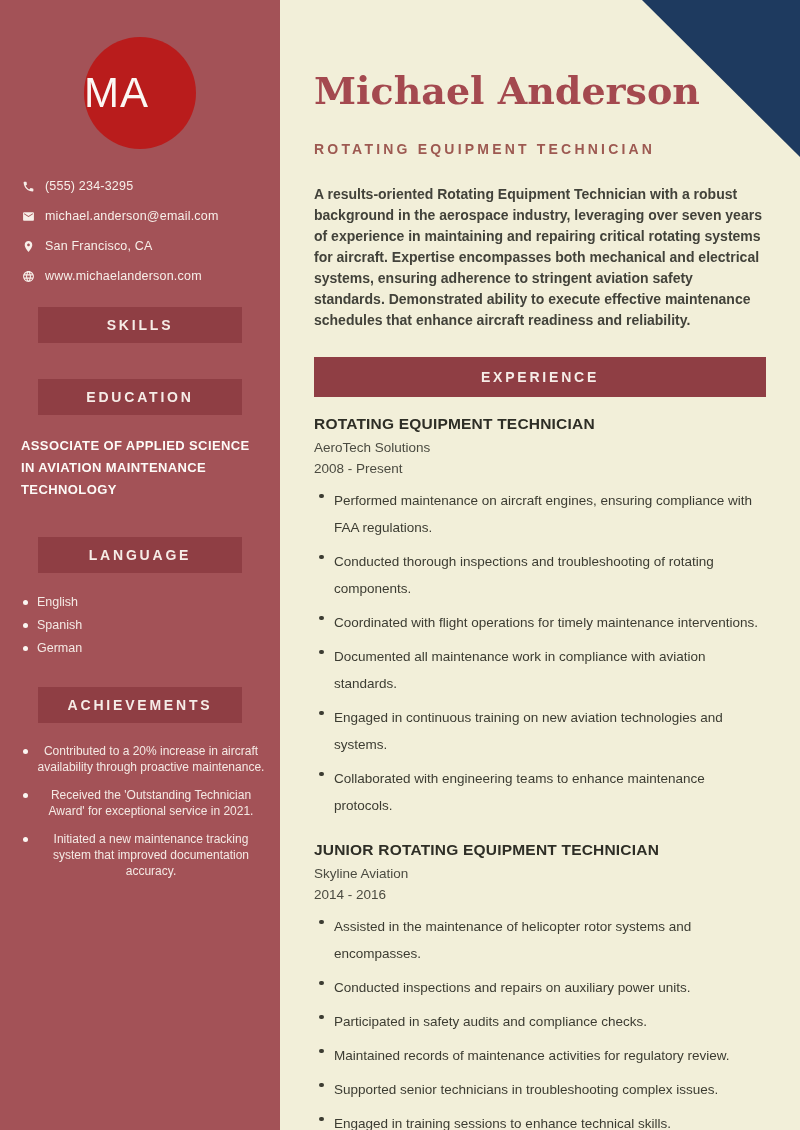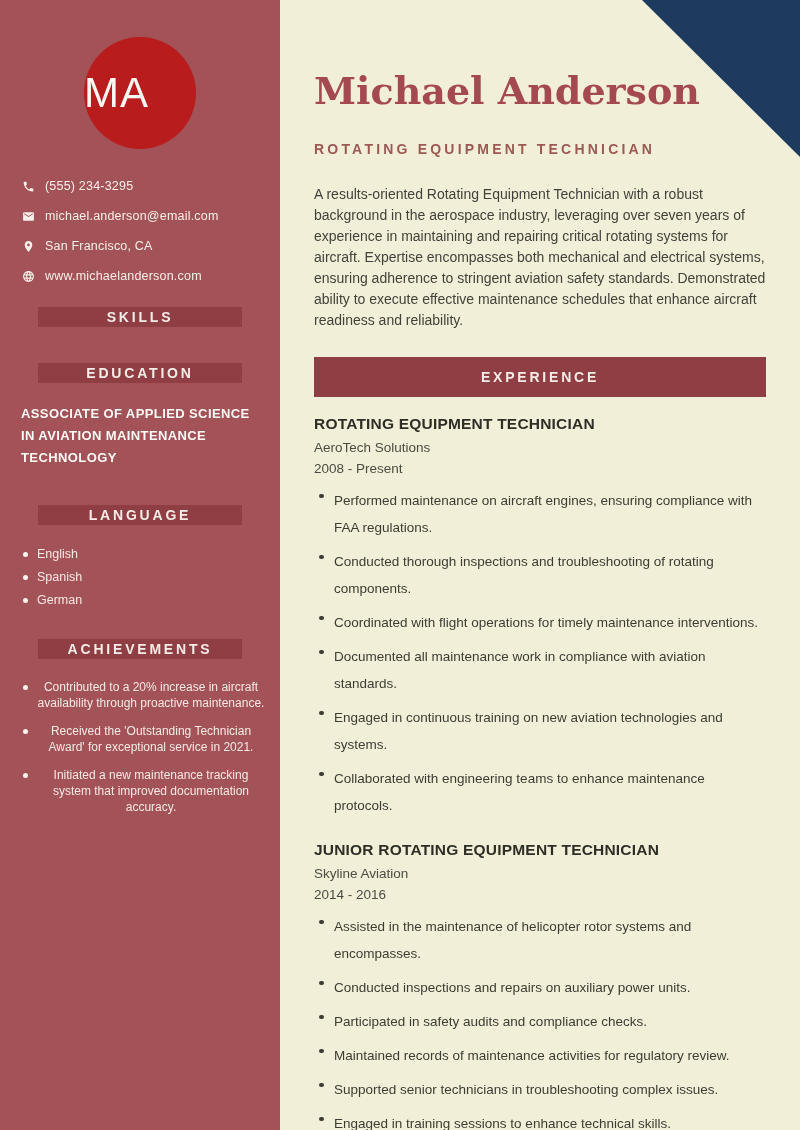--- a/index.html
+++ b/index.html
@@ -10,21 +10,21 @@
   .sidebar{position:absolute;left:0;top:0;width:280px;height:1130px;background:#a35257;}
   .avatar{width:112px;height:112px;border-radius:50%;background:#b91c1c;margin:37px auto 0;
           display:flex;align-items:center;justify-content:flex-start;}
   .avatar span{color:#fbf8f4;font-size:42px;font-weight:500;letter-spacing:1px;}
   .contact{margin:30px 0 0 22px;padding:0;list-style:none;}
   .contact li{display:flex;align-items:center;margin-bottom:16px;height:14px;}
   .contact .cicon{width:14px;height:14px;margin-right:9px;flex:0 0 14px;display:flex;align-items:center;}
   .contact .cicon svg{width:13px;height:13px;fill:#f7efe9;}
   .contact .ctext{color:#f7efe9;font-size:12.5px;letter-spacing:.2px;}
 
-  .banner{height:20px;margin:0 38px;background:#8f3e44;display:flex;align-items:center;justify-content:center;}
+  .banner{height:36px;margin:0 38px;background:#8f3e44;display:flex;align-items:center;justify-content:center;}
   .banner span{color:#f6ece7;font-size:14px;font-weight:700;letter-spacing:2.8px;}
   .m-skills{margin-top:24px;}
   .m-edu{margin-top:36px;}
   .m-lang{margin-top:36px;}
   .m-ach{margin-top:32px;}
 
   .side-list{margin:22px 0 0 22px;padding:0;list-style:none;}
   .side-list li{position:relative;color:#f4e9e4;font-size:12.5px;line-height:14px;
                 padding-left:15px;margin-bottom:9px;}
   .side-list li::before{content:"";position:absolute;left:1px;top:5px;width:5px;height:5px;
@@ -38,21 +38,21 @@
                border-radius:50%;background:#fbf6f2;}
 
   
   .main{position:absolute;left:280px;top:0;width:520px;height:1130px;background:#f2efd9;
         padding:42px 34px 0;box-sizing:border-box;}
   .corner{position:absolute;top:0;right:0;width:158px;height:157px;background:#1e3a5f;
           clip-path:polygon(0 0,100% 0,100% 100%);}
   .name{font-family:"DejaVu Serif","Liberation Serif",serif;font-weight:700;font-size:38px;
         line-height:48px;color:#a4494f;position:relative;z-index:2;}
   .role{margin-top:9px;font-size:14px;font-weight:700;letter-spacing:3.2px;color:#9d5951;}
-  .summary{margin-top:27px;font-size:14px;line-height:21px;color:#42423a;width:452px;}
+  .summary{margin-top:27px;font-size:14px;line-height:21px;color:#42423a;width:452px;font-weight:bold;}
   .exp-banner{margin-top:26px;height:40px;background:#8f3e44;display:flex;align-items:center;justify-content:center;}
   .exp-banner span{color:#f6ece7;font-size:14px;font-weight:700;letter-spacing:2.8px;}
   .job{margin-top:18px;}
   .job + .job{margin-top:22px;}
   .job-title{font-size:15.5px;font-weight:700;color:#2e2e26;letter-spacing:.2px;}
   .job-company{margin-top:4px;font-size:13.5px;color:#4b4b41;line-height:21px;}
   .job-dates{font-size:13.5px;color:#4b4b41;line-height:21px;}
   .job-bullets{margin:8px 0 0;padding:0;list-style:none;}
   .job-bullets li{position:relative;padding-left:20px;font-size:13.5px;line-height:27px;
                   color:#3c3c32;margin-bottom:7px;max-width:440px;}

